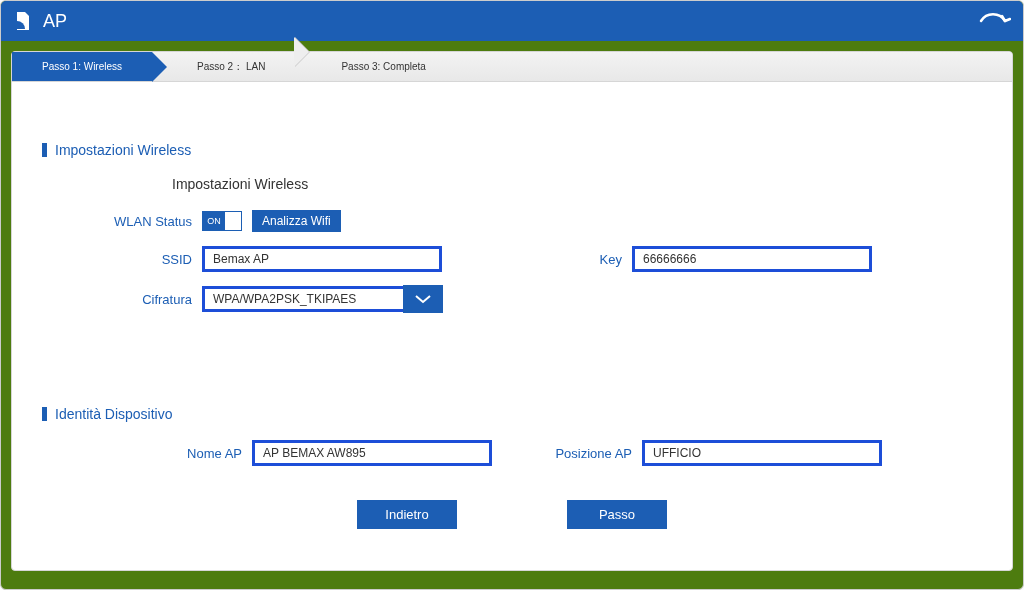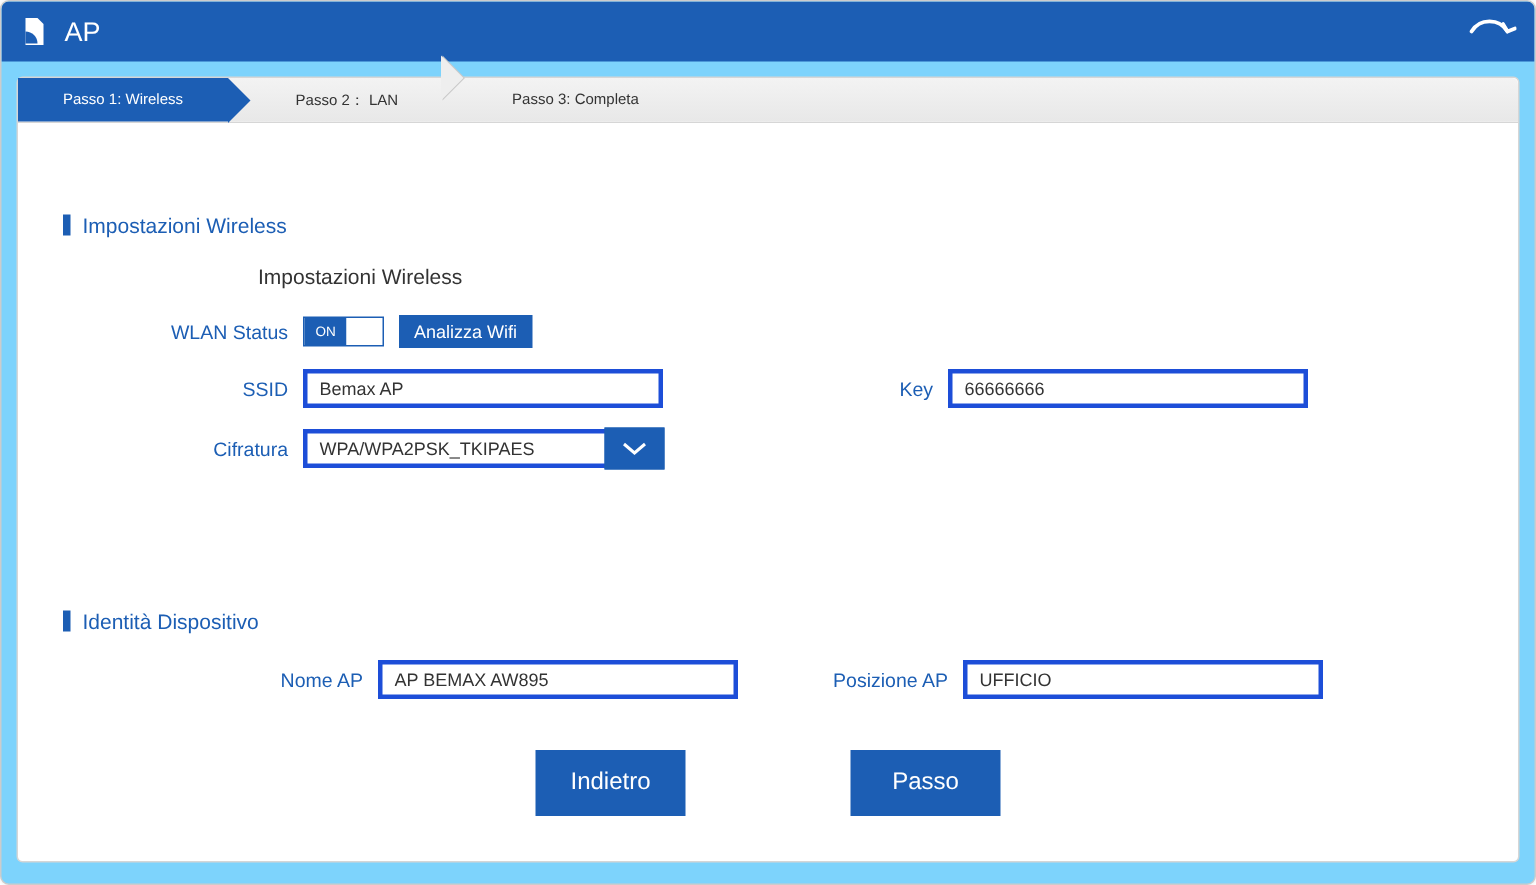--- a/index.html
+++ b/index.html
@@ -9,21 +9,21 @@
       width: 1024px;
       height: 590px;
       overflow: hidden;
     }
     .window {
       width: 1024px;
       height: 590px;
       border: 1px solid #ccc;
       border-radius: 6px;
       overflow: hidden;
-      background: #7dd3fc;
+      background: #4d7c0f;
       box-shadow: 0 0 3px rgba(0,0,0,0.1);
     }
     .titlebar {
       background: #1c5eb4;
       color: #fff;
       height: 40px;
       display: flex;
       align-items: center;
       justify-content: space-between;
       padding: 0 12px;
@@ -160,21 +160,21 @@
     .toggle-group {
       display: flex;
       align-items: center;
       gap: 10px;
     }
     .toggle-track {
       display: inline-flex;
       align-items: stretch;
       border: 1px solid #1c5eb4;
       height: 20px;
-      width: 54px;
+      width: 40px;
       background: #fff;
       cursor: pointer;
     }
     .toggle-on {
       background: #1c5eb4;
       color: #fff;
       font-size: 9px;
       display: flex;
       align-items: center;
       justify-content: center;
@@ -213,22 +213,22 @@
     }
     .select-arrow svg { display: block; }
     .footer-buttons {
       display: flex;
       justify-content: center;
       gap: 110px;
       margin-top: 20px;
     }
     .btn-lg {
       width: 100px;
-      height: 44px;
-      font-size: 16px;
+      height: 29px;
+      font-size: 13px;
     }
     .gap-top { margin-top: 80px; }
   </style>
 </head>
 <body>
 
 <div class="window">
   <div class="titlebar">
     <div class="titlebar-left">
       <span class="titlebar-icon">

